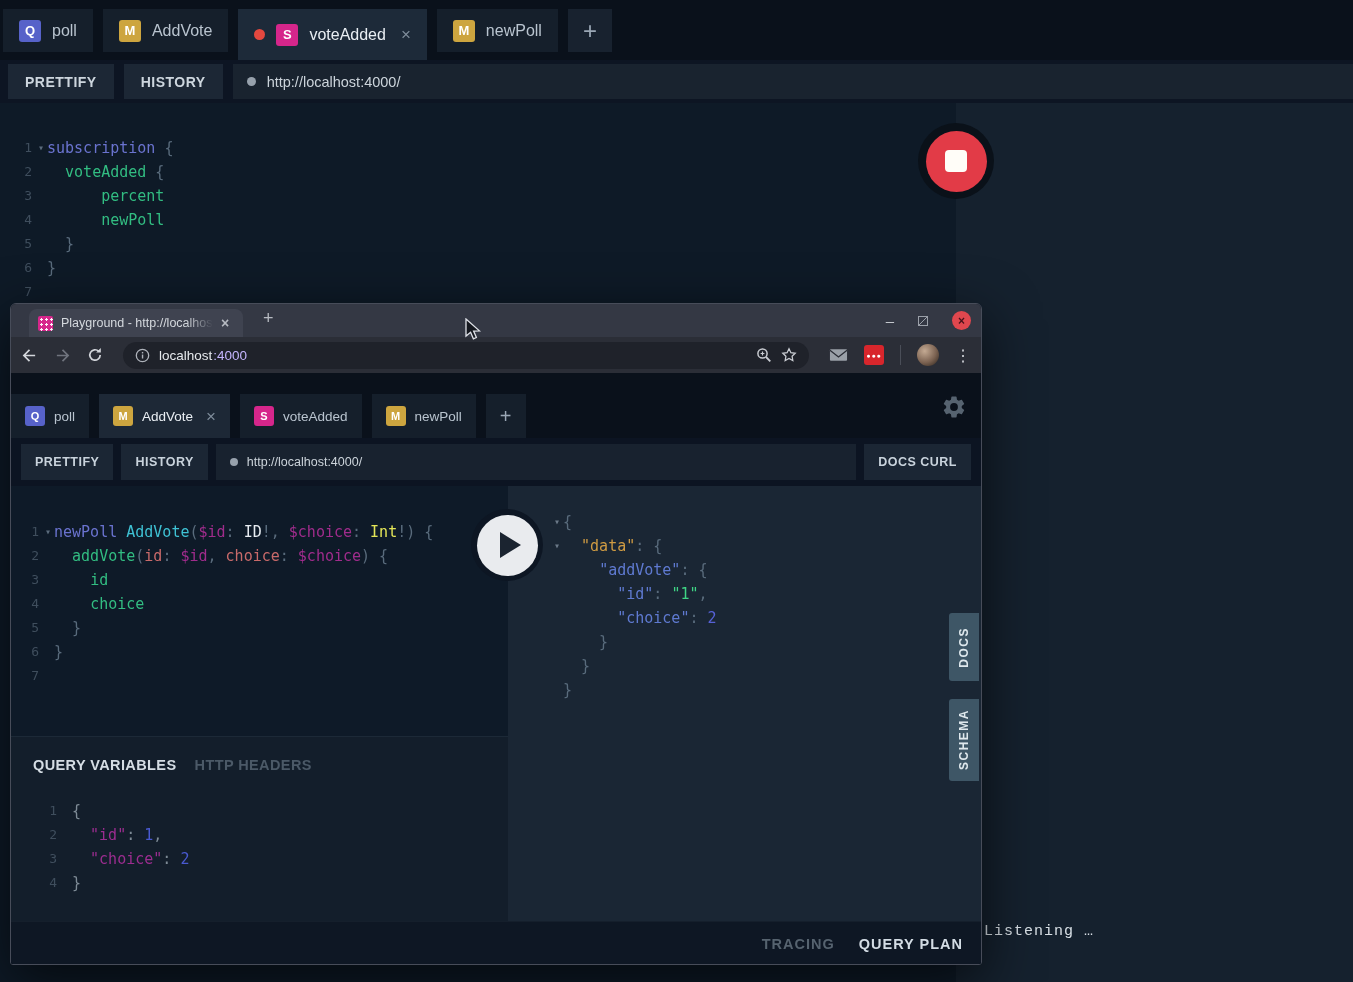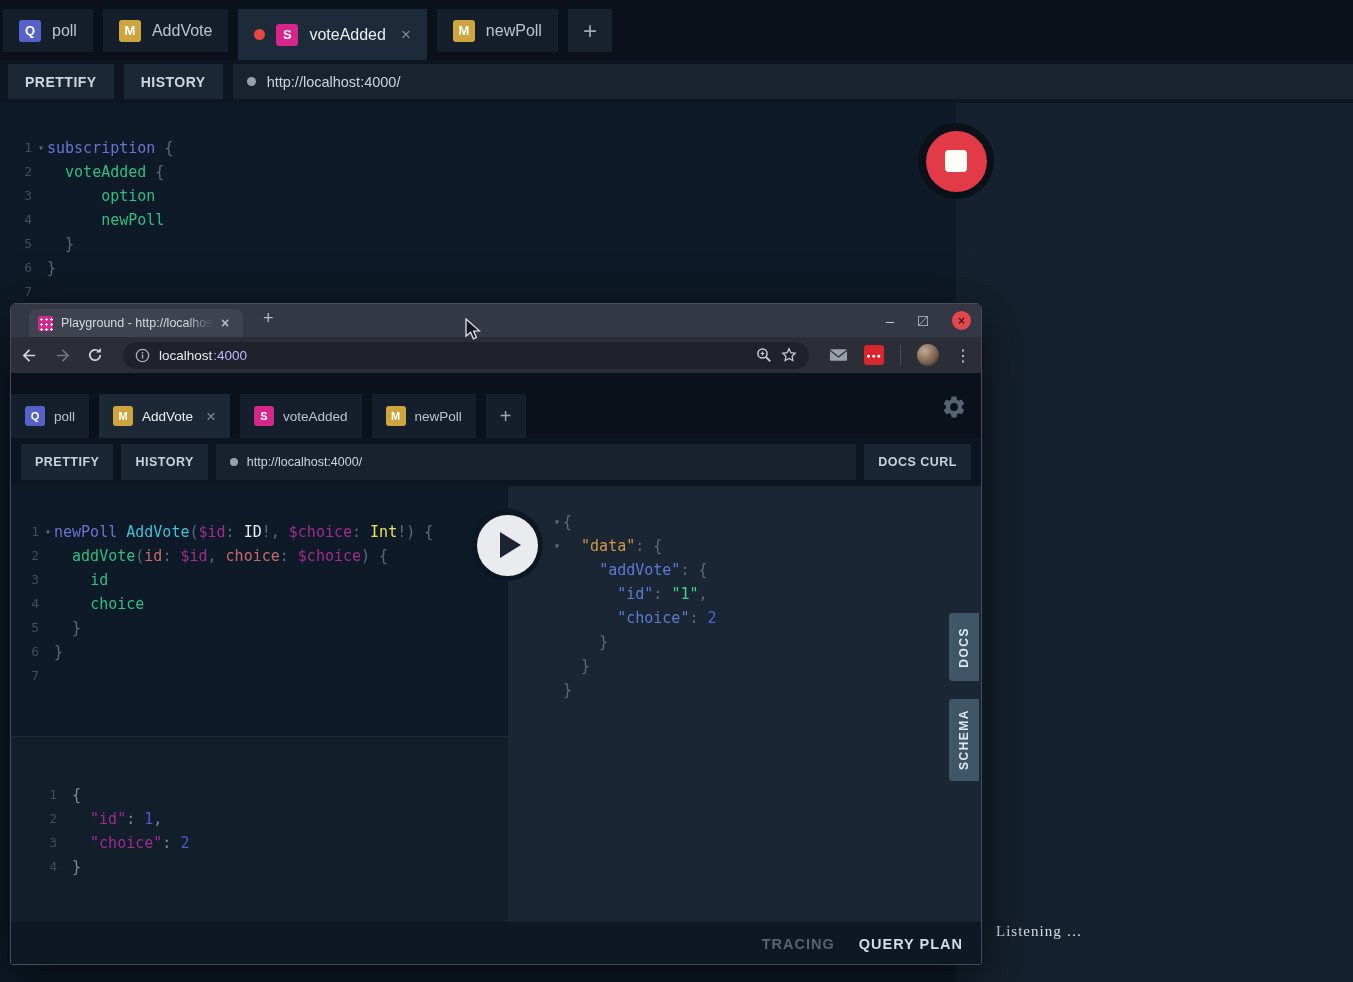--- a/index.html
+++ b/index.html
@@ -24,22 +24,22 @@
   .bg-toolbar { position:absolute; left:0; top:60px; width:1353px; height:43px; background:#0d1523;
     display:flex; align-items:center; gap:10px; padding-left:8px; }
   .tb-btn { height:35px; padding:0 17px; background:#1c2735; color:#cdd6de; font-size:14px;
     font-weight:bold; letter-spacing:.5px; display:flex; align-items:center; }
   .url-bar { flex:1; height:35px; background:#19232f; display:flex; align-items:center; gap:11px;
     padding-left:14px; color:#ccd4db; font-size:14.5px; }
   .url-dot { width:9px; height:9px; border-radius:50%; background:#97a1ac; flex:none; }
 
   .bg-left-pane { position:absolute; left:0; top:103px; width:956px; bottom:0; background:#0e1a27; }
   .bg-right-pane { position:absolute; left:956px; top:103px; right:0; bottom:0; background:#15212e; }
-  .listening { position:absolute; left:28px; bottom:42px; font-family:Liberation Serif, serif;
-    font-size:15px; color:#d9e0e6; letter-spacing:1px;margin-left:12px; }
+  .listening { position:absolute; left:28px; bottom:42px; font-family:Liberation Mono, monospace;
+    font-size:15px; color:#d9e0e6; letter-spacing:1px; }
 
   
   .code-block { padding-top:33px; padding-left:8px; }
   .code-line { display:flex; height:24px; line-height:24px; font-family:"DejaVu Sans Mono", monospace;
     font-size:15px; }
   .gutter { width:24px; text-align:right; color:#3f4e5d; font-size:13px; flex:none; }
   .fold { width:15px; text-align:center; color:#5a6b7c; font-size:10px; flex:none; padding-left:3px; }
   .code-text { white-space:pre; }
   .code-text span { white-space:pre; }
   .tk-kw  { color:#6a73cf; }
@@ -197,21 +197,21 @@
           <span class="code-text"><span class="tk-kw">subscription </span><span class="tk-p">{</span></span>
         </div>
         <div class="code-line">
           <span class="gutter">2</span>
           <span class="fold"></span>
           <span class="code-text"><span class="tk-p">  </span><span class="tk-fld">voteAdded</span><span class="tk-p"> {</span></span>
         </div>
         <div class="code-line">
           <span class="gutter">3</span>
           <span class="fold"></span>
-          <span class="code-text"><span class="tk-p">      </span><span class="tk-fld">option</span></span>
+          <span class="code-text"><span class="tk-p">      </span><span class="tk-fld">percent</span></span>
         </div>
         <div class="code-line">
           <span class="gutter">4</span>
           <span class="fold"></span>
           <span class="code-text"><span class="tk-p">      </span><span class="tk-fld">newPoll</span></span>
         </div>
         <div class="code-line">
           <span class="gutter">5</span>
           <span class="fold"></span>
           <span class="code-text"><span class="tk-p">  }</span></span>
@@ -382,20 +382,24 @@
                   <span class="code-text"><span class="tk-p">}</span></span>
                 </div>
                 <div class="code-line">
                   <span class="gutter">7</span>
                   <span class="fold"></span>
                   <span class="code-text"></span>
                 </div>
               </div>
           </div>
           <div class="in-variables">
+            <div class="vars-header">
+              <span class="vars-title">QUERY VARIABLES</span>
+              <span class="vars-alt">HTTP HEADERS</span>
+            </div>
             <div class="code-block">
                 <div class="code-line">
                   <span class="gutter">1</span>
                   <span class="fold"></span>
                   <span class="code-text"><span class="tk-vp">{</span></span>
                 </div>
                 <div class="code-line">
                   <span class="gutter">2</span>
                   <span class="fold"></span>
                   <span class="code-text"><span class="tk-vp">  </span><span class="tk-vk">"id"</span><span class="tk-vp">: </span><span class="tk-vn">1</span><span class="tk-vp">,</span></span>

